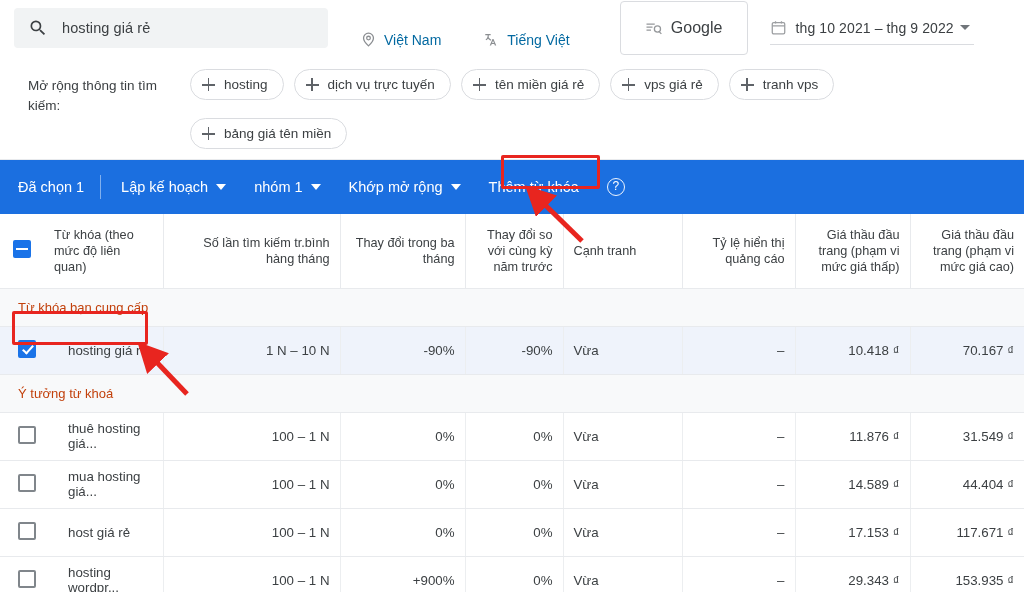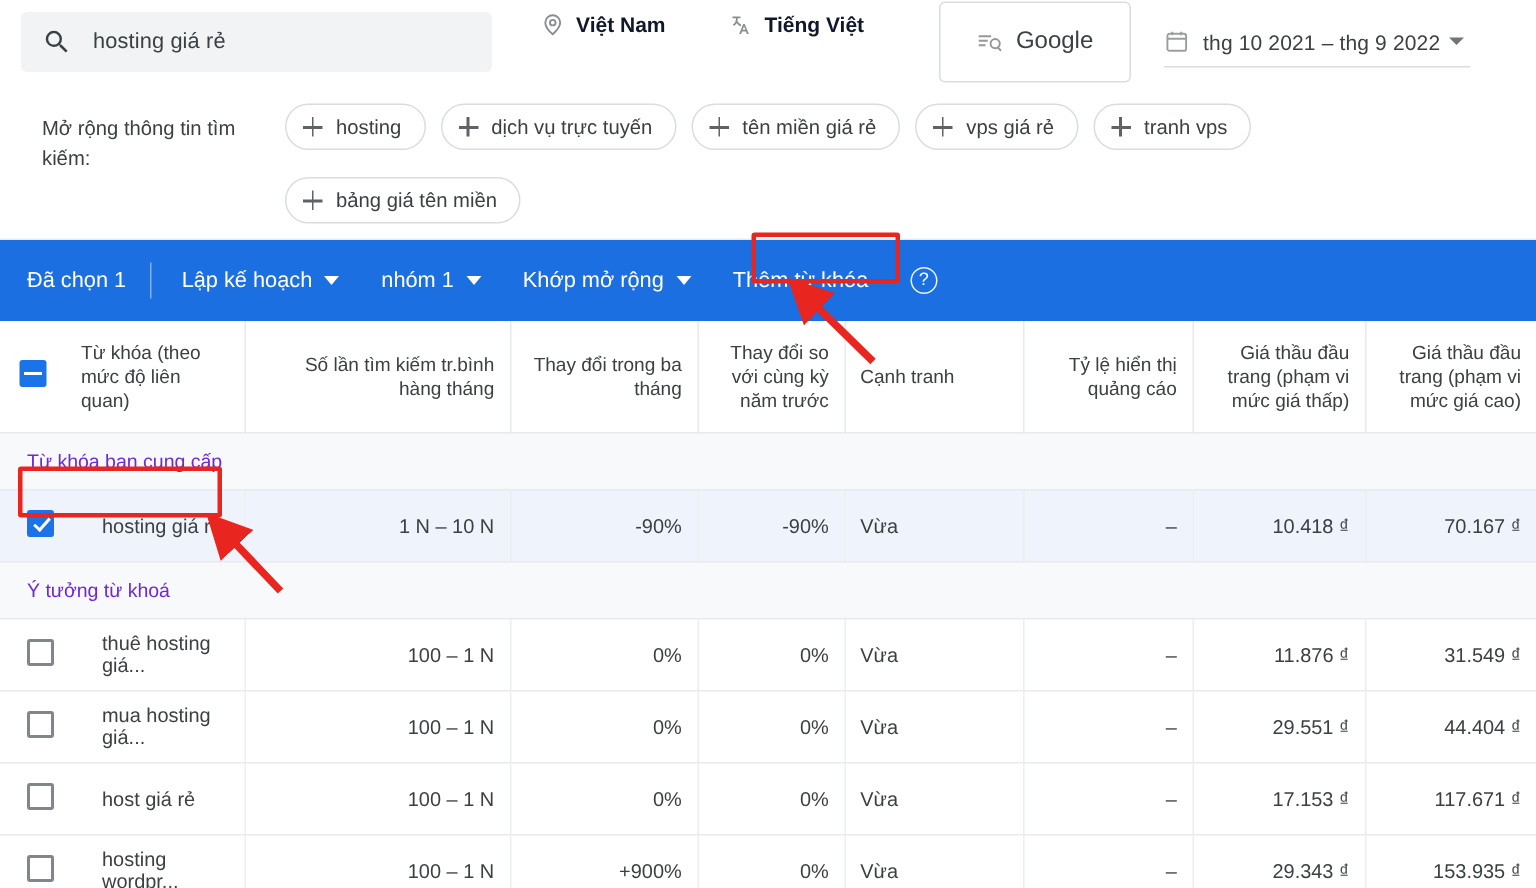--- a/index.html
+++ b/index.html
@@ -27,25 +27,24 @@
     display: flex;
     align-items: center;
     padding: 0 14px;
     flex: none;
   }
   .searchbox .sicon { width: 20px; height: 20px; margin-right: 14px; flex: none; }
   .searchbox .sval {
     font-size: 14.5px; color: #3c4043; letter-spacing: .1px;
   }
   .chipbtn-plain {
-    display: flex; align-items: flex-start; gap: 7px;
-    font-size: 14px; color: #0f172a;
+    display: flex; align-items: flex-end; gap: 7px;
+    font-size: 14px; color: #0369a1;
     padding: 0 10px; height: 40px;
     cursor: pointer;
-    font-weight: bold;
   }
   .chipbtn-plain .gicon { width: 17px; height: 17px; flex: none; opacity: .72; }
   #loc-btn { margin-left: 22px; }
   #lang-btn { margin-left: 22px; }
   .engine-box {
     margin-left: 40px;
     width: 128px; height: 54px;
     border: 1px solid #dadce0;
     border-radius: 4px;
     display: flex; align-items: center; justify-content: center;
@@ -173,21 +172,21 @@
     width: 18px; height: 18px; border-radius: 2px;
     background: #1a73e8; position: relative; display: inline-block;
   }
   .hdr-minus::after {
     content: ""; position: absolute; left: 3px; top: 8px;
     width: 12px; height: 2px; background: #fff;
   }
 
   tr.grouprow td {
     background: #f8f9fa;
-    font-size: 13px; color: #6d28d9;
+    font-size: 13px; color: #c2410c;
     height: 38px;
     padding-left: 18px;
     border-bottom: 1px solid #e8eaed;
   }
   tr.datarow td {
     height: 48px;
     font-size: 13.3px;
     color: #3c4043;
     padding: 0 10px;
     border-right: 1px solid #eceef0;
@@ -381,21 +380,21 @@
       </tr>
 
       <tr class="datarow">
         <td class="c-check"><span class="cbox"></span></td>
         <td class="txt"><span class="kwtext">mua hosting giá...</span></td>
         <td class="num">100 – 1 N</td>
         <td class="num">0%</td>
         <td class="num">0%</td>
         <td class="txt">Vừa</td>
         <td class="num">–</td>
-        <td class="num">29.551 ₫</td>
+        <td class="num">14.589 ₫</td>
         <td class="num c-last">44.404 ₫</td>
       </tr>
 
       <tr class="datarow">
         <td class="c-check"><span class="cbox"></span></td>
         <td class="txt"><span class="kwtext">host giá rẻ</span></td>
         <td class="num">100 – 1 N</td>
         <td class="num">0%</td>
         <td class="num">0%</td>
         <td class="txt">Vừa</td>

